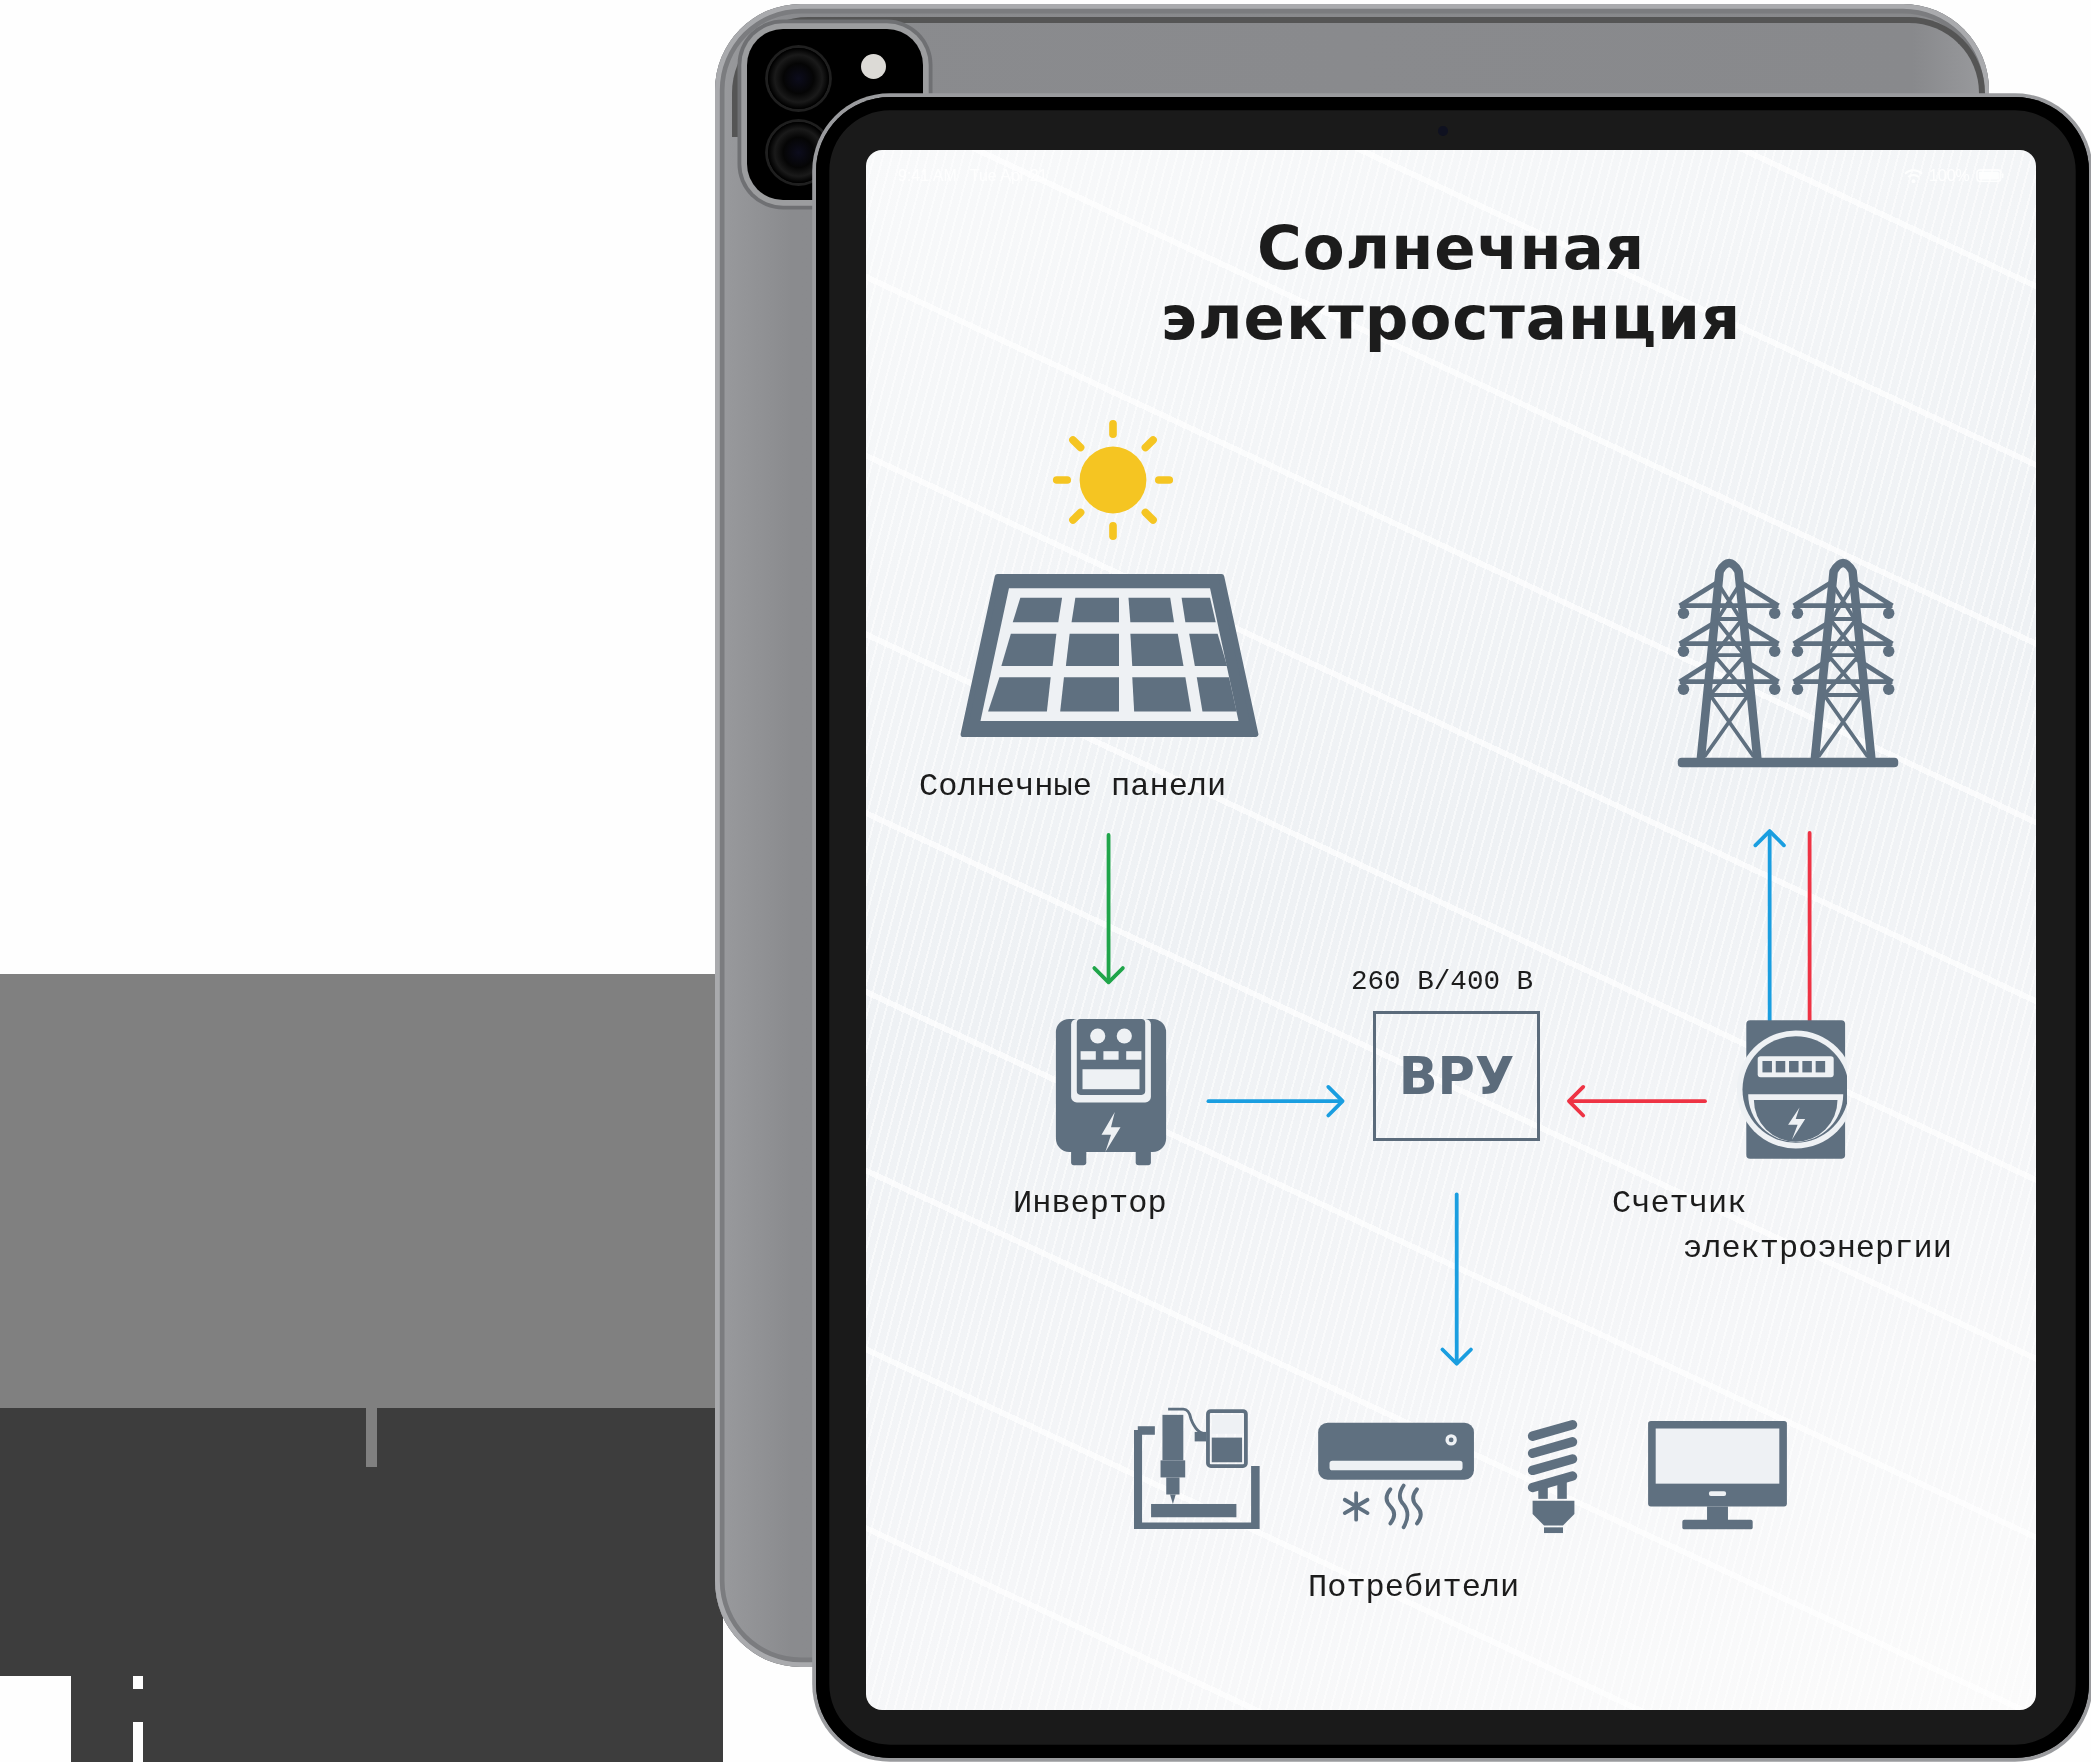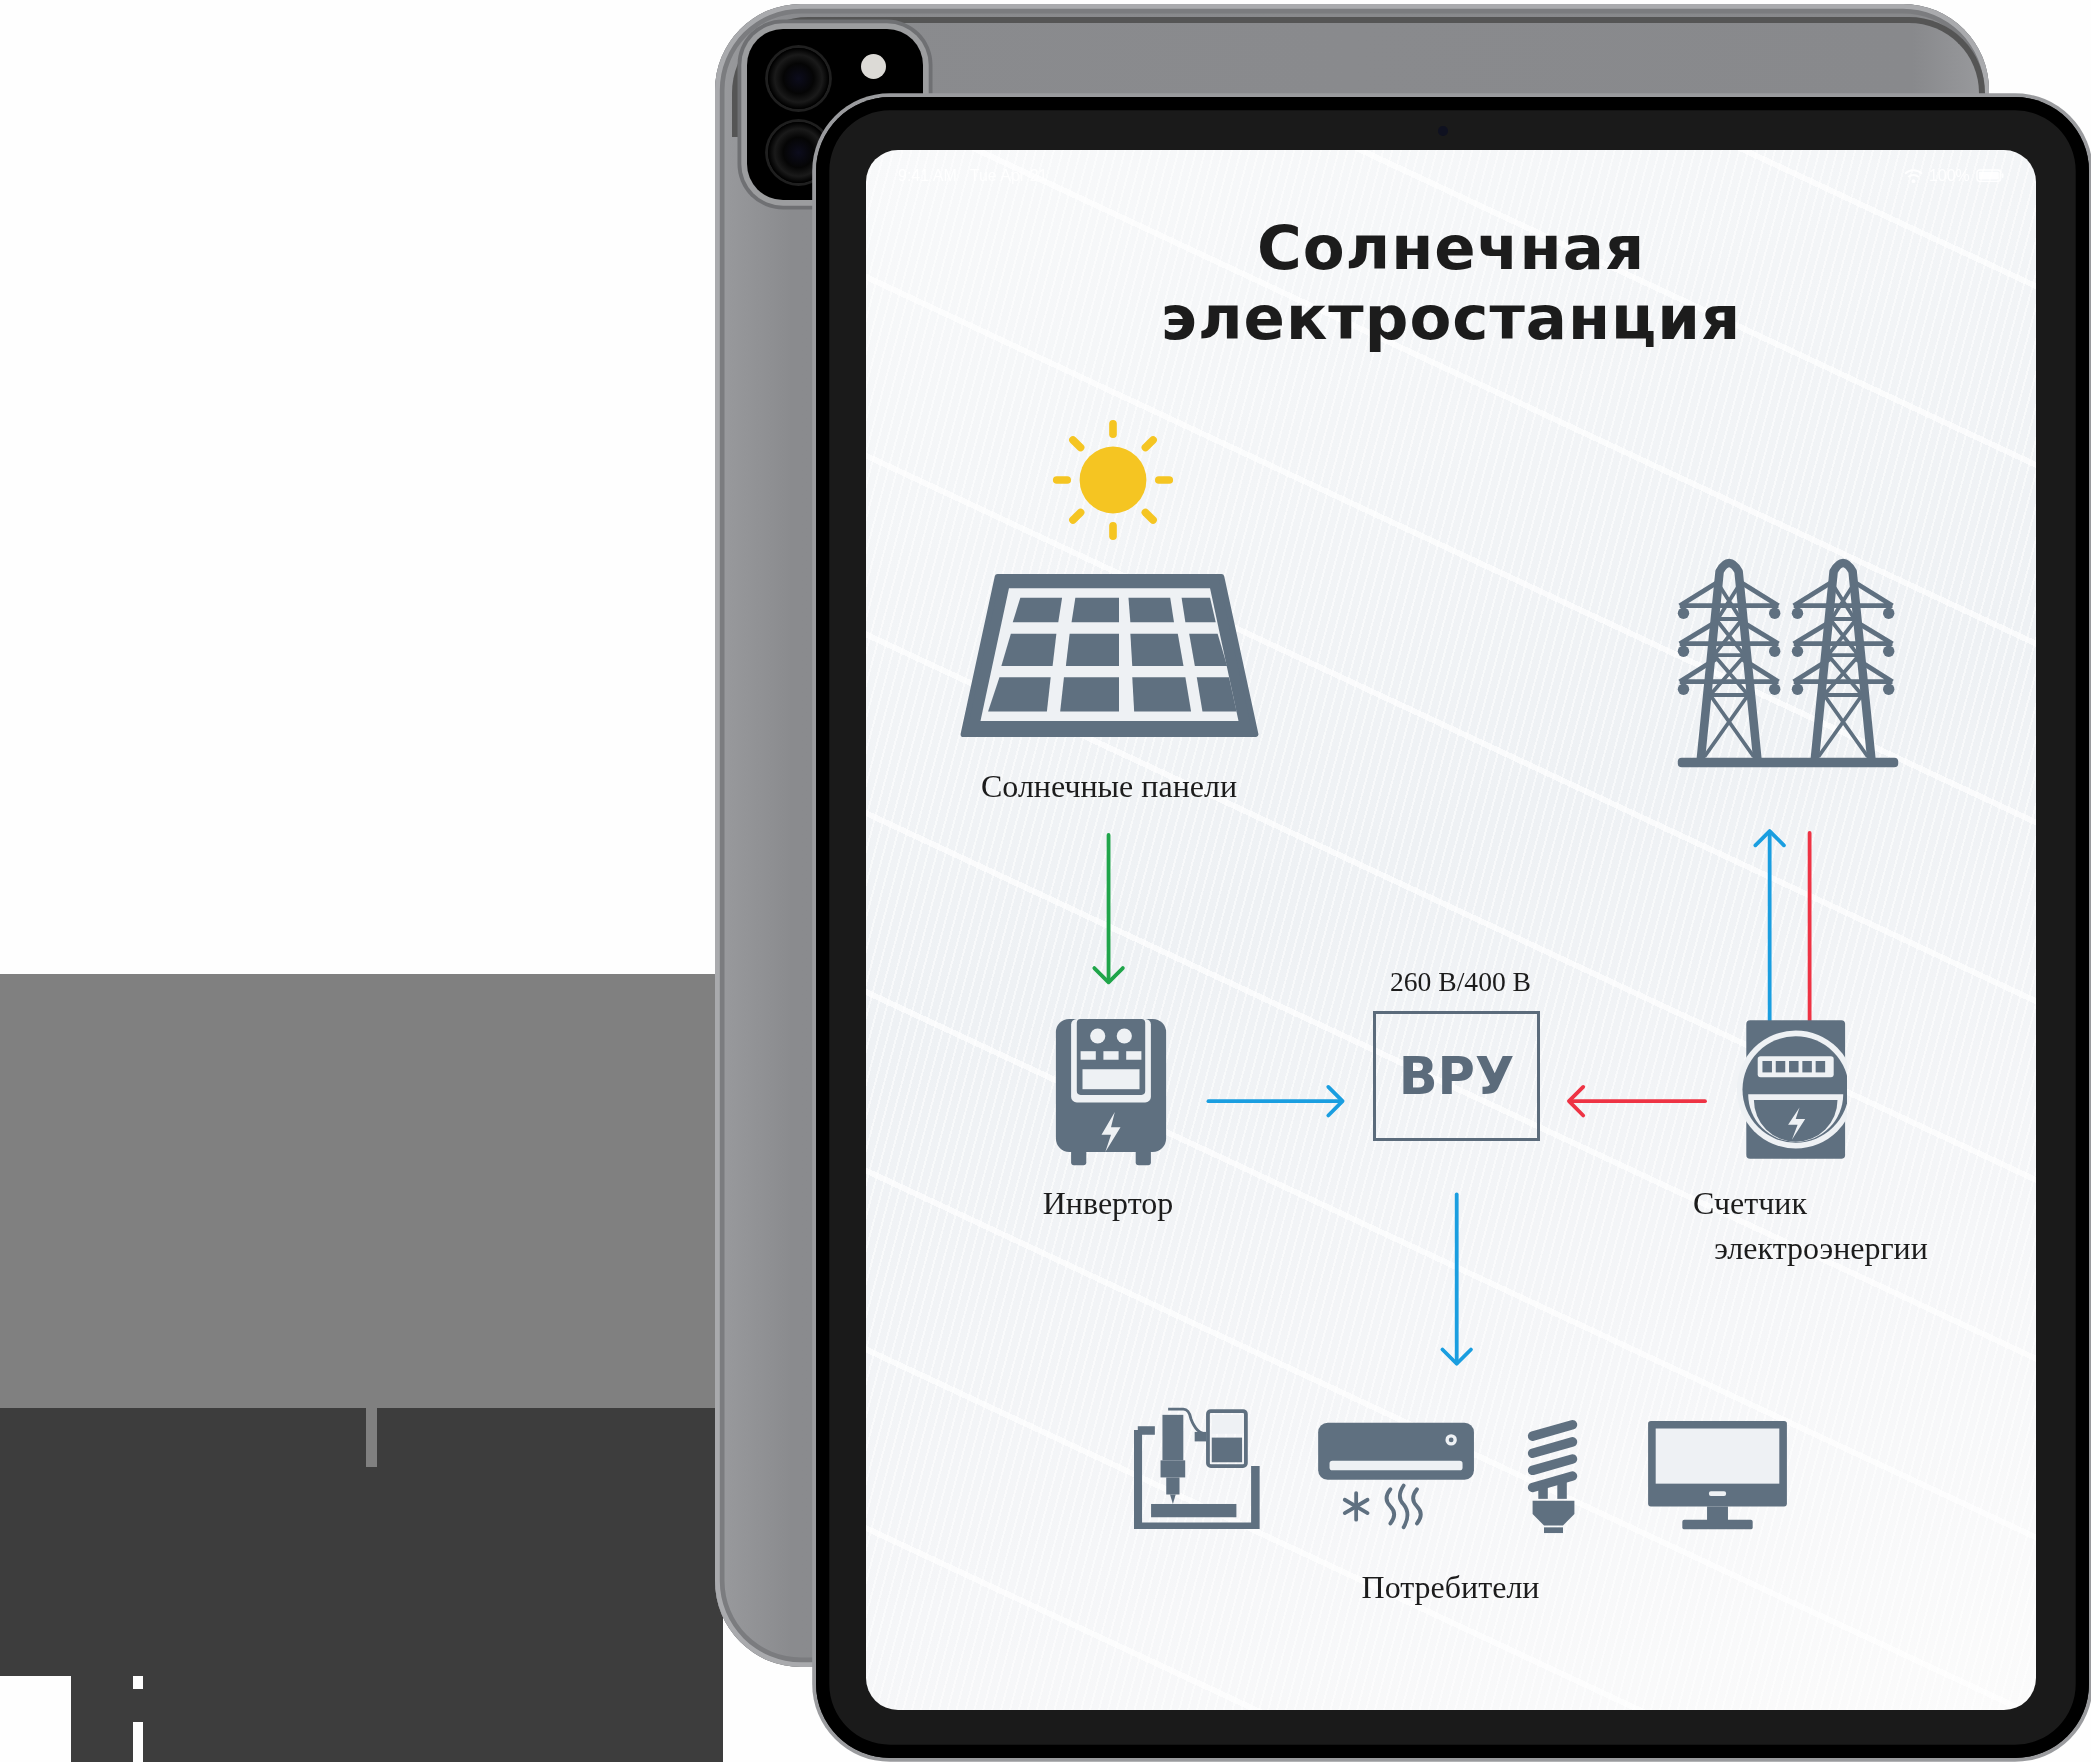--- a/index.html
+++ b/index.html
@@ -13,29 +13,29 @@
   .white-mark3 { left: 133px; top: 1722px; width: 9.5px; height: 41px; background: #fefefe; }
 
   .back-tablet { left: 715px; top: 3.8px; width: 1274px; height: 1663px; border-radius: 86px; background: linear-gradient(90deg,#9a9b9e 0%,#8a8b8e 6%,#88898c 94%,#9a9b9e 100%); box-shadow: inset 0 0 0 4.8px #a9aaad, inset 0 0 0 9.5px #7b7c7f; }
   .back-inner-line { left: 732px; top: 17px; width: 1241px; height: 114px; border: 6.7px solid #555; border-bottom: none; border-radius: 76px 76px 0 0; }
   .camera-module { left: 747px; top: 28.5px; width: 176px; height: 171px; background: #000; border-radius: 36px; box-shadow: 0 0 0 5.7px #9c9d9f, 0 0 0 9.5px #6f7073; }
   .lens { width: 61px; height: 61px; border-radius: 50%; background: radial-gradient(circle,#0c0c1c 0%,#050505 35%,#1a1a1a 55%,#000 70%); box-shadow: 0 0 0 2.9px #1f1f1f; }
   .flash { left: 861px; top: 54px; width: 25px; height: 25px; border-radius: 50%; background: #dcdad6; }
 
   .front-tablet { left: 816px; top: 97px; width: 1273px; height: 1661px; border-radius: 74px; background: #1a1a1a; box-shadow: 0 0 0 3.8px #9a9b9e, inset 0 0 0 13.3px #000; }
   .front-cam { left: 1438px; top: 126px; width: 9.5px; height: 9.5px; border-radius: 50%; background: #0f1120; }
-  .screen { left: 866px; top: 150px; width: 1170px; height: 1560px; border-radius: 32px; overflow: hidden;
+  .screen { left: 866px; top: 150px; width: 1170px; height: 1560px; border-radius: 16px; overflow: hidden;
     background:
       repeating-linear-gradient(105deg, rgba(255,255,255,0.55) 0 1.9px, transparent 1.9px 8.6px),
       repeating-linear-gradient(25deg, rgba(255,255,255,0.7) 0 5.7px, transparent 5.7px 162px),
       linear-gradient(160deg,#f8f9fa 0%,#eef1f4 45%,#f5f6f8 75%,#fbfbfb 100%);
   }
   .status { top: 17px; font-family: "Liberation Sans", sans-serif; font-size: 16px; color: #ffffff; opacity: 0.9; }
   .title { left: 0; width: 1170px; text-align: center; font-family: "DejaVu Sans", sans-serif; font-weight: bold; color: #1c1c1c; font-size: 61px; line-height: 70px; letter-spacing: 1px; }
-  .label { font-family: Liberation Serif, serif; color: #1c1c1c; font-size: 32px; text-align: center; white-space: nowrap; }
+  .label { font-family: Liberation Mono, monospace; color: #1c1c1c; font-size: 32px; text-align: left; white-space: nowrap; }
   .vru-box { border: 3.8px solid #5b6b7b; box-sizing: border-box; display: flex; align-items: center; justify-content: center; }
   .vru-text { font-family: "DejaVu Sans", sans-serif; font-weight: bold; font-size: 51px; color: #5b6b7b; }
   svg { display: block; }
 </style>
 </head>
 <body>
 
 <div class="abs grey-block"></div>
 <div class="abs dark-block"></div>
 <div class="abs notch"></div>

